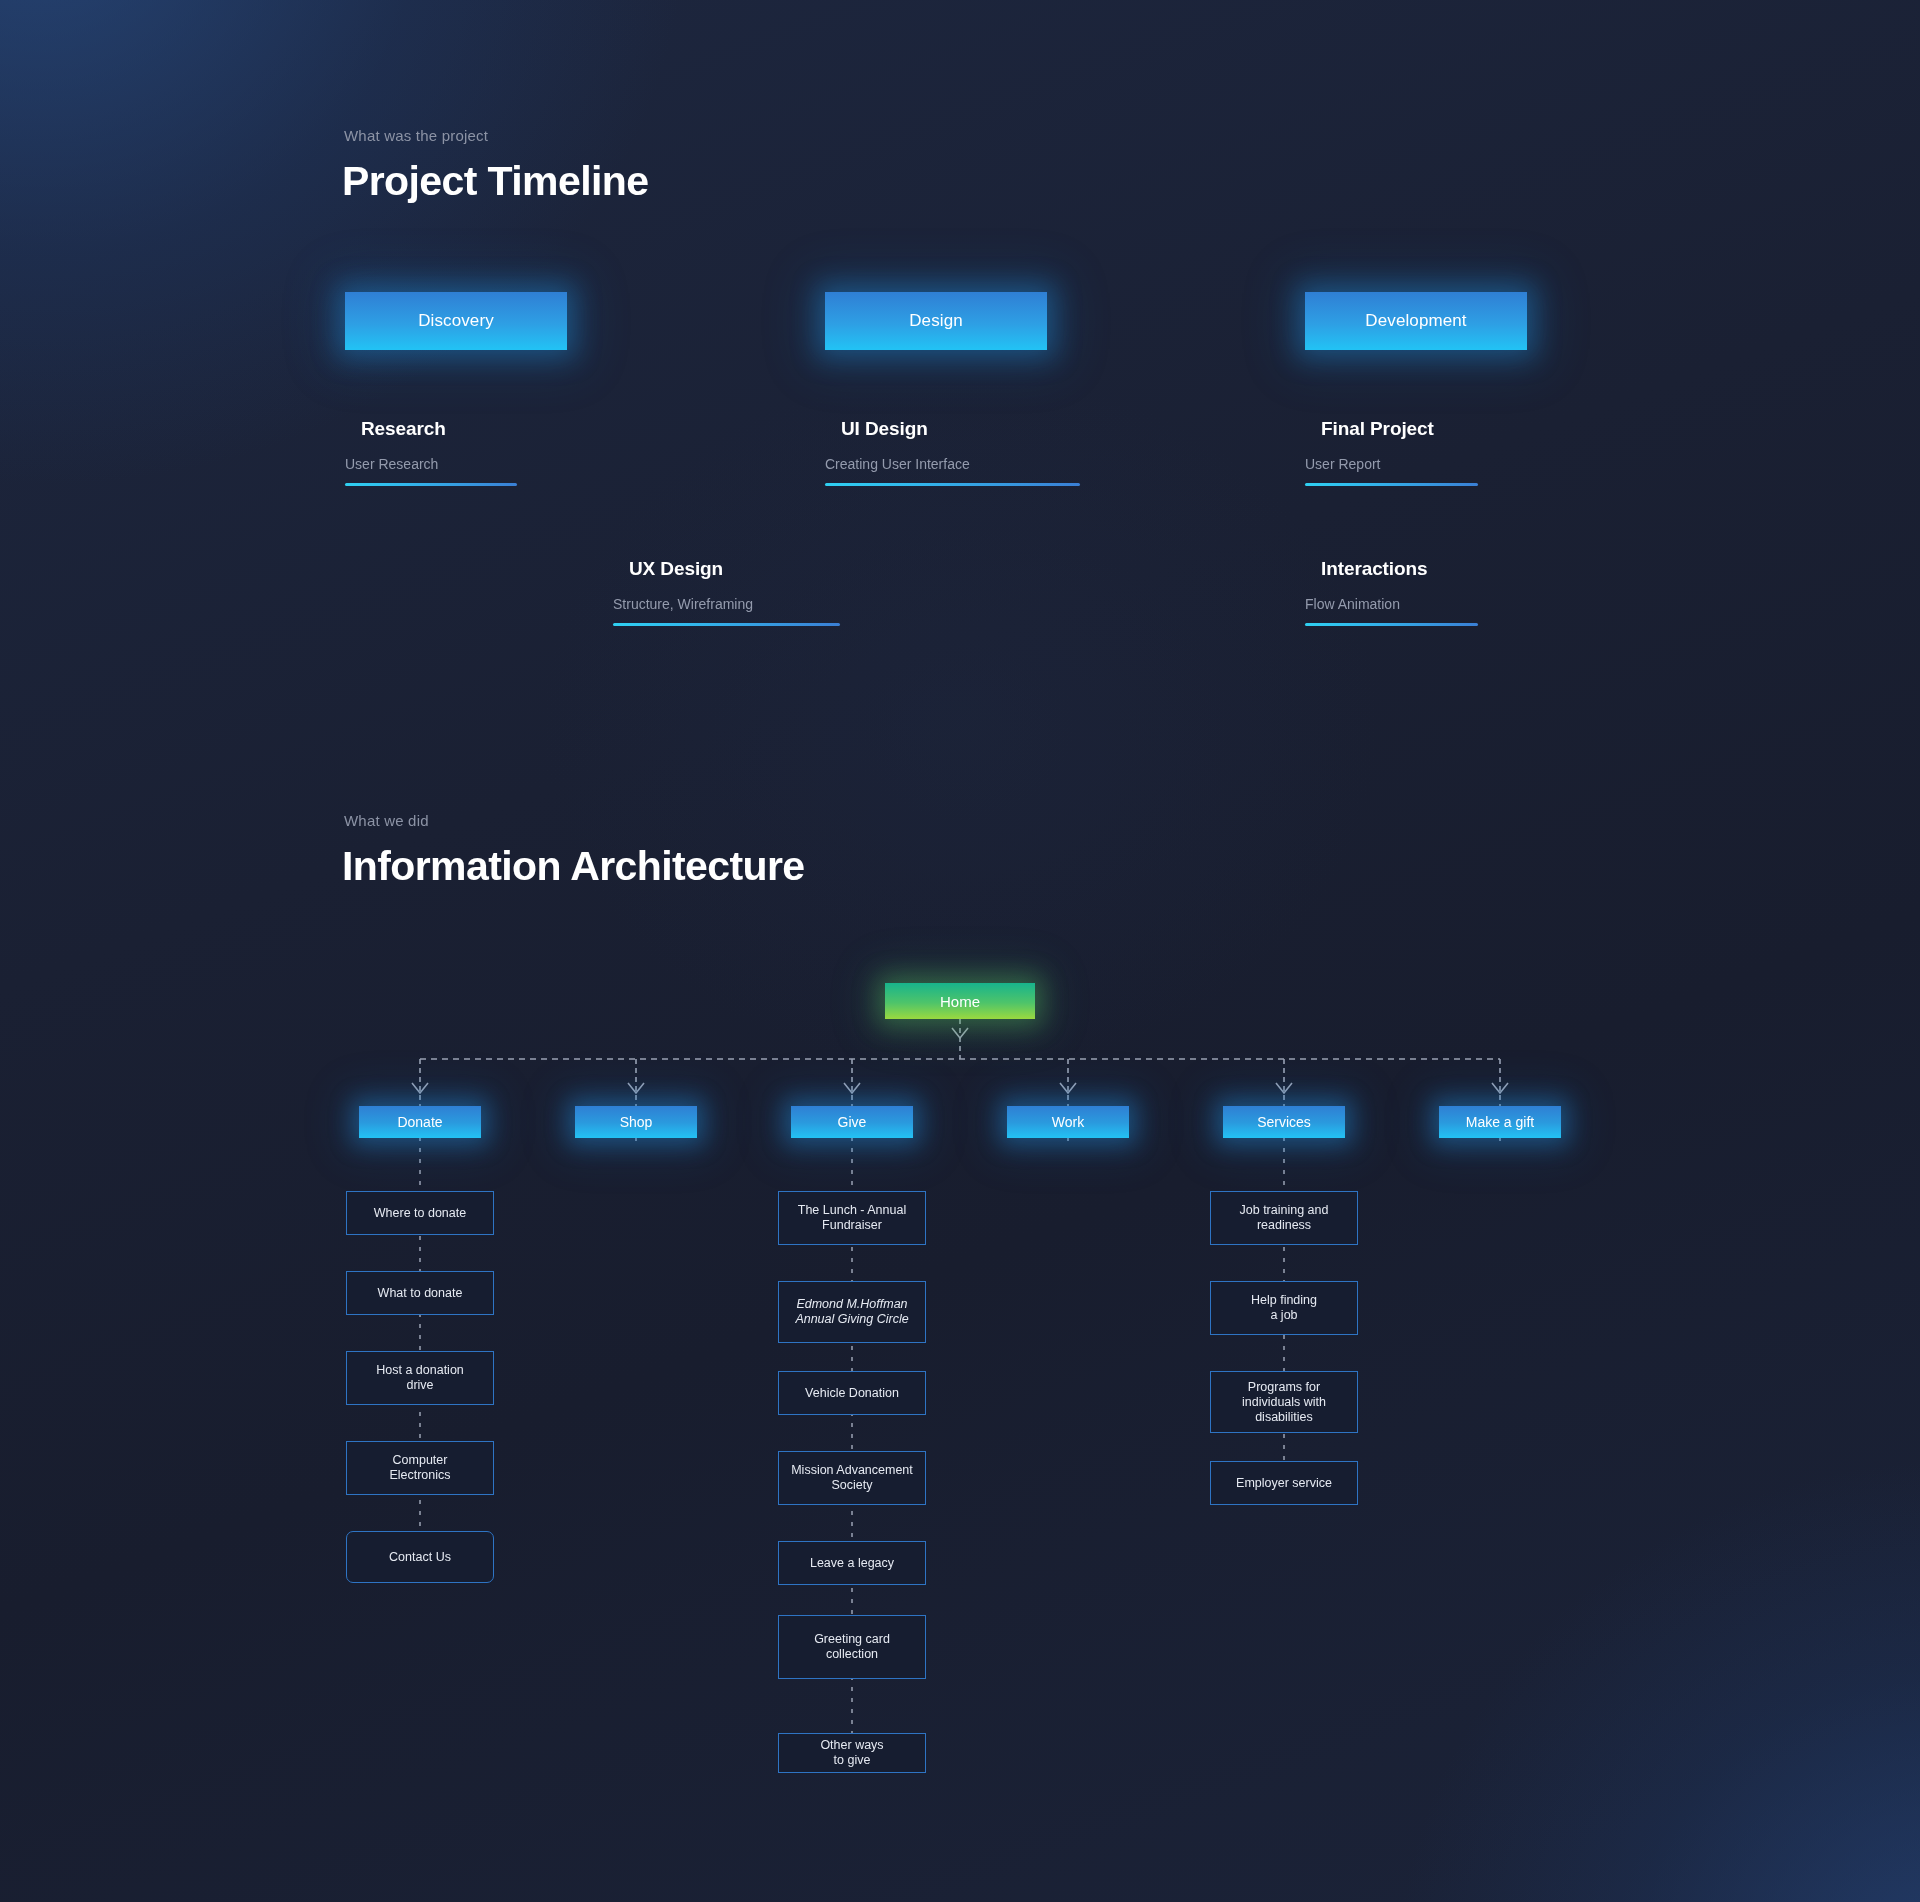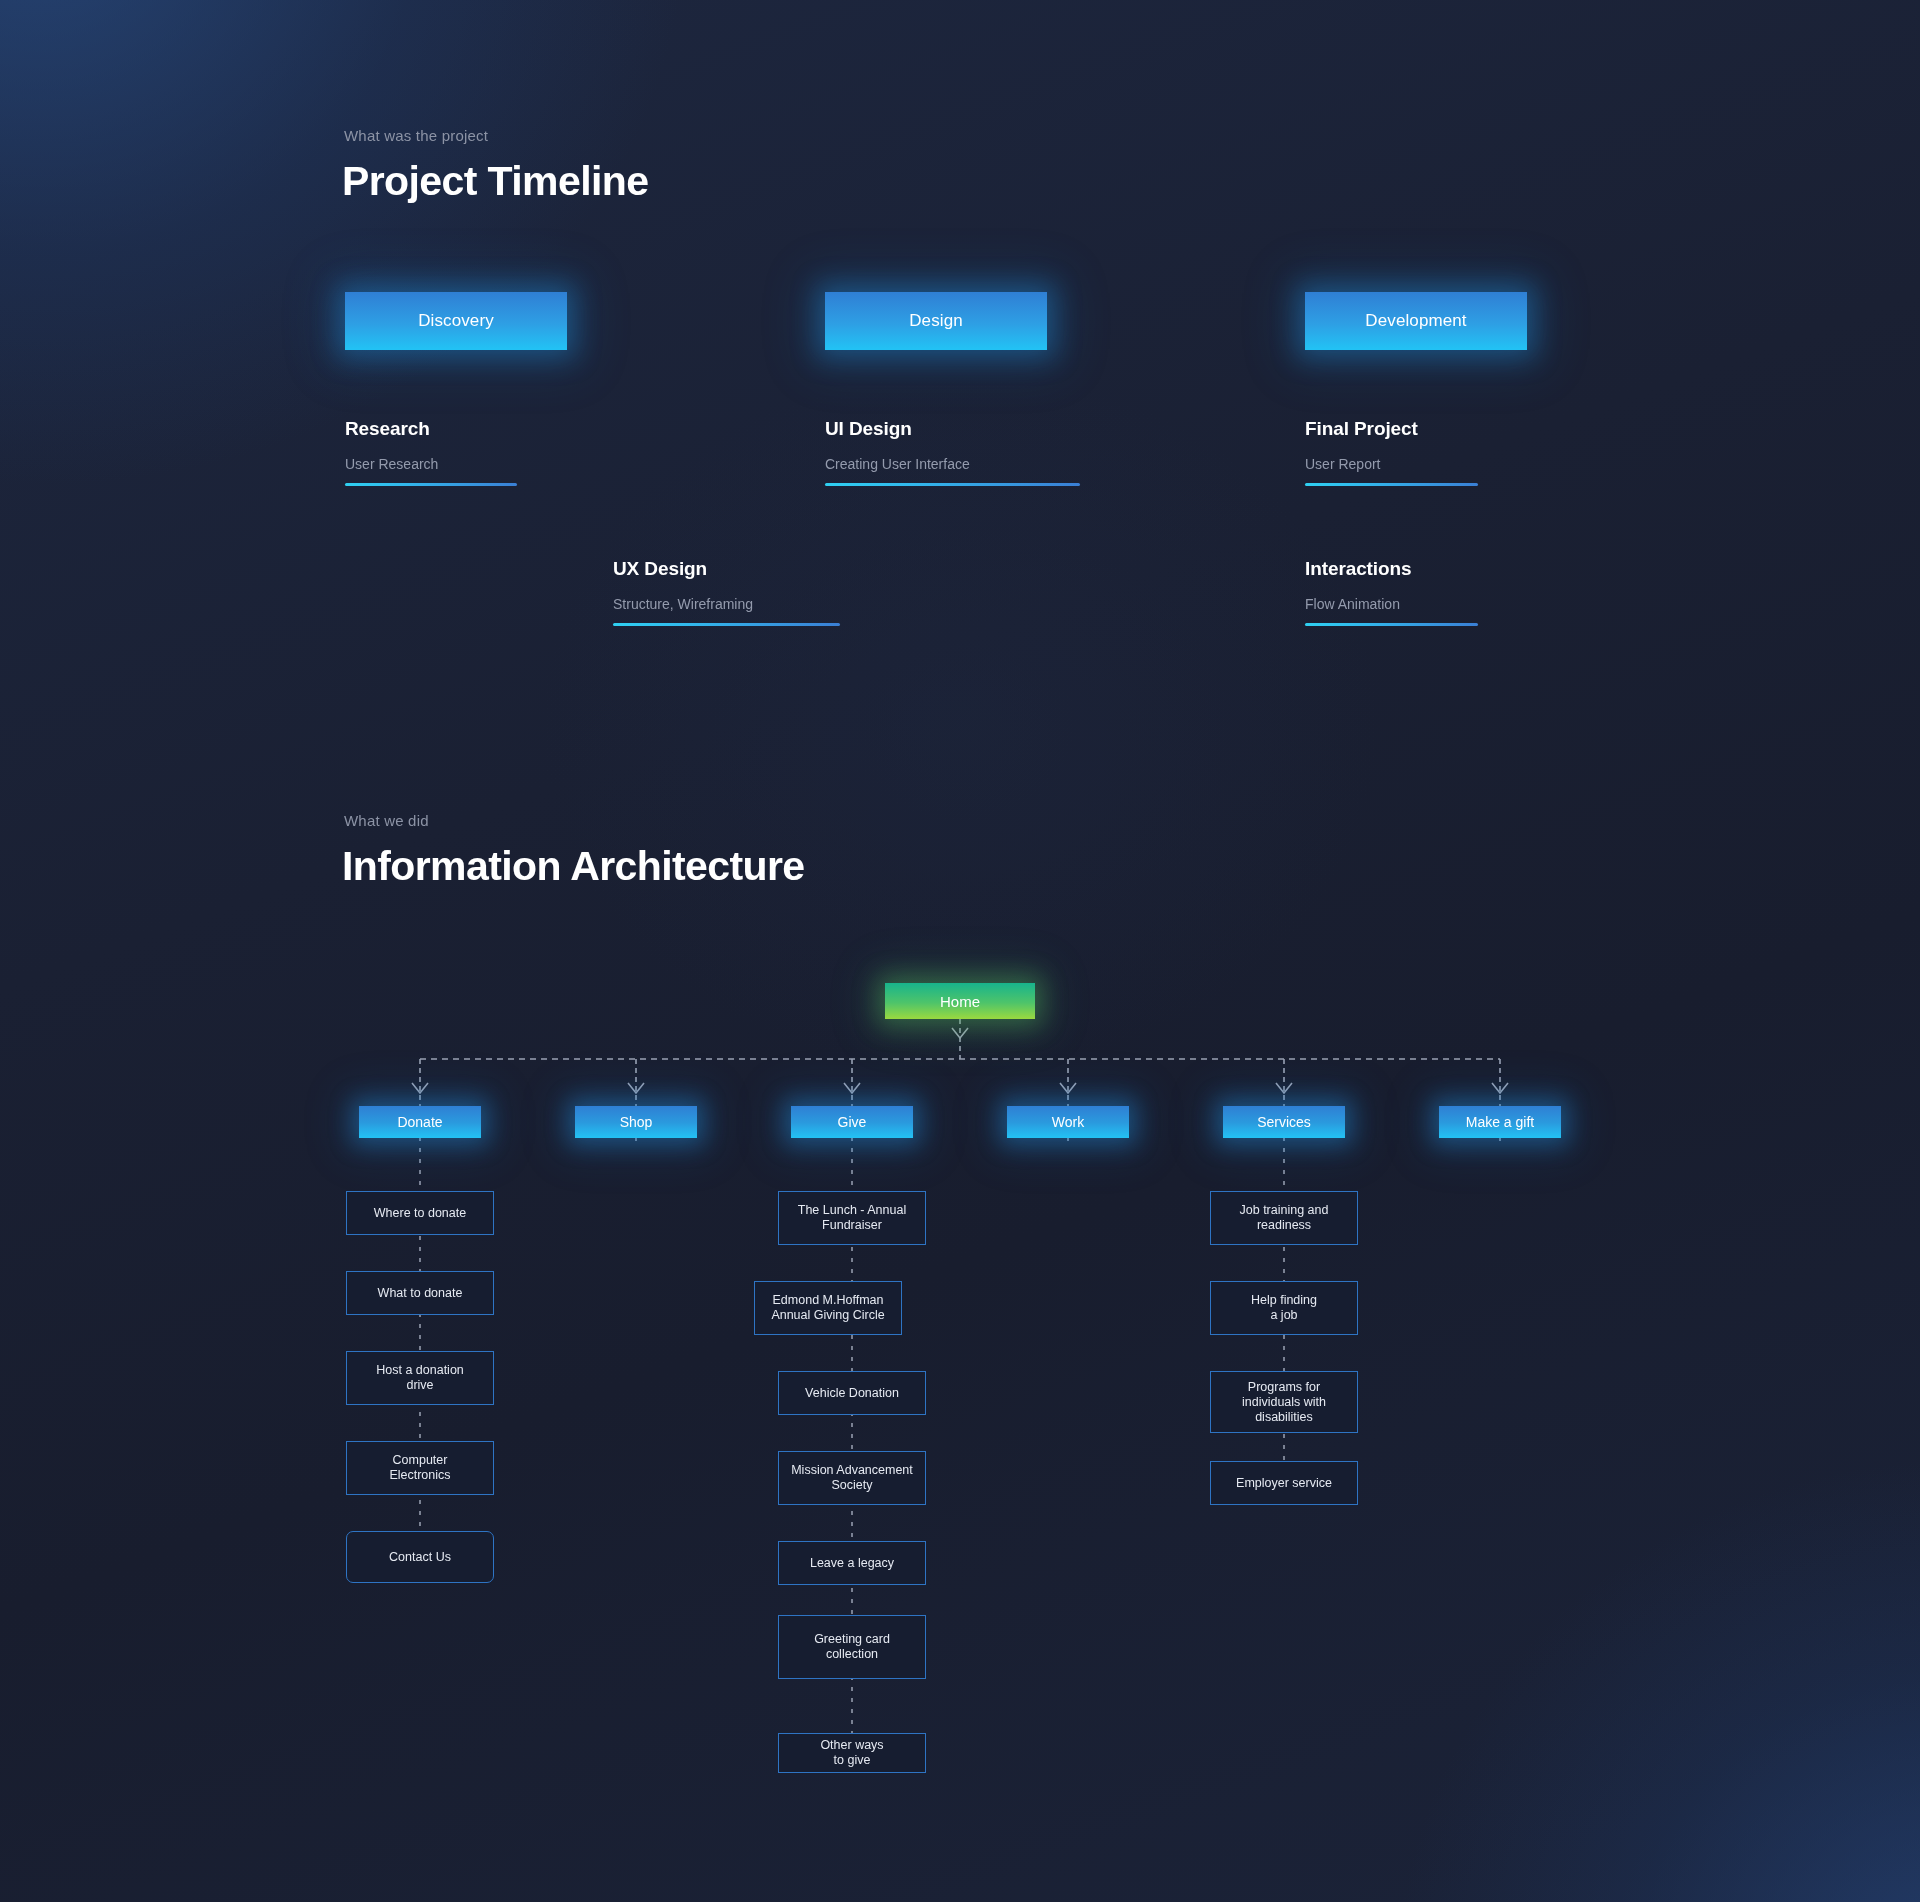--- a/index.html
+++ b/index.html
@@ -58,20 +58,21 @@
 
   
   .tl-item { position: absolute; }
   .tl-item .tl-name {
     font-size: 19px;
     font-weight: 700;
     color: #ffffff;
     letter-spacing: -0.1px;
     margin-bottom: 16px;
     white-space: nowrap;
+    margin-left: 16px;
   }
   .tl-item .tl-sub {
     font-size: 14px;
     color: #949bad;
     font-weight: 400;
     white-space: nowrap;
     margin-bottom: 11px;
   }
   .tl-item .tl-bar {
     height: 3px;
@@ -226,21 +227,21 @@
       <div class="node-top" style="left:1223px; top:1106px;">Services</div>
       <div class="node-top" style="left:1439px; top:1106px;">Make a gift</div>
 
       <div class="node-child" style="left:346px; top:1191px; height:44px;">Where to donate</div>
       <div class="node-child" style="left:346px; top:1271px; height:44px;">What to donate</div>
       <div class="node-child" style="left:346px; top:1351px; height:54px;">Host a donation<br>drive</div>
       <div class="node-child" style="left:346px; top:1441px; height:54px;">Computer<br>Electronics</div>
       <div class="node-child" style="left:346px; top:1531px; height:52px;border-radius:7px;">Contact Us</div>
 
       <div class="node-child" style="left:778px; top:1191px; height:54px;">The Lunch - Annual<br>Fundraiser</div>
-      <div class="node-child" style="left:754px; top:1281px; height:54px;">Edmond M.Hoffman<br>Annual Giving Circle</div>
+      <div class="node-child" style="left:778px; top:1281px; height:62px;font-style:italic;">Edmond M.Hoffman<br>Annual Giving Circle</div>
       <div class="node-child" style="left:778px; top:1371px; height:44px;">Vehicle Donation</div>
       <div class="node-child" style="left:778px; top:1451px; height:54px;">Mission Advancement<br>Society</div>
       <div class="node-child" style="left:778px; top:1541px; height:44px;">Leave a legacy</div>
       <div class="node-child" style="left:778px; top:1615px; height:64px;">Greeting card<br>collection</div>
       <div class="node-child" style="left:778px; top:1705px; height:40px;margin-top:28px;">Other ways<br>to give</div>
 
       <div class="node-child" style="left:1210px; top:1191px; height:54px;">Job training and<br>readiness</div>
       <div class="node-child" style="left:1210px; top:1281px; height:54px;">Help finding<br>a job</div>
       <div class="node-child" style="left:1210px; top:1371px; height:62px;">Programs for<br>individuals with<br>disabilities</div>
       <div class="node-child" style="left:1210px; top:1461px; height:44px;">Employer service</div>

